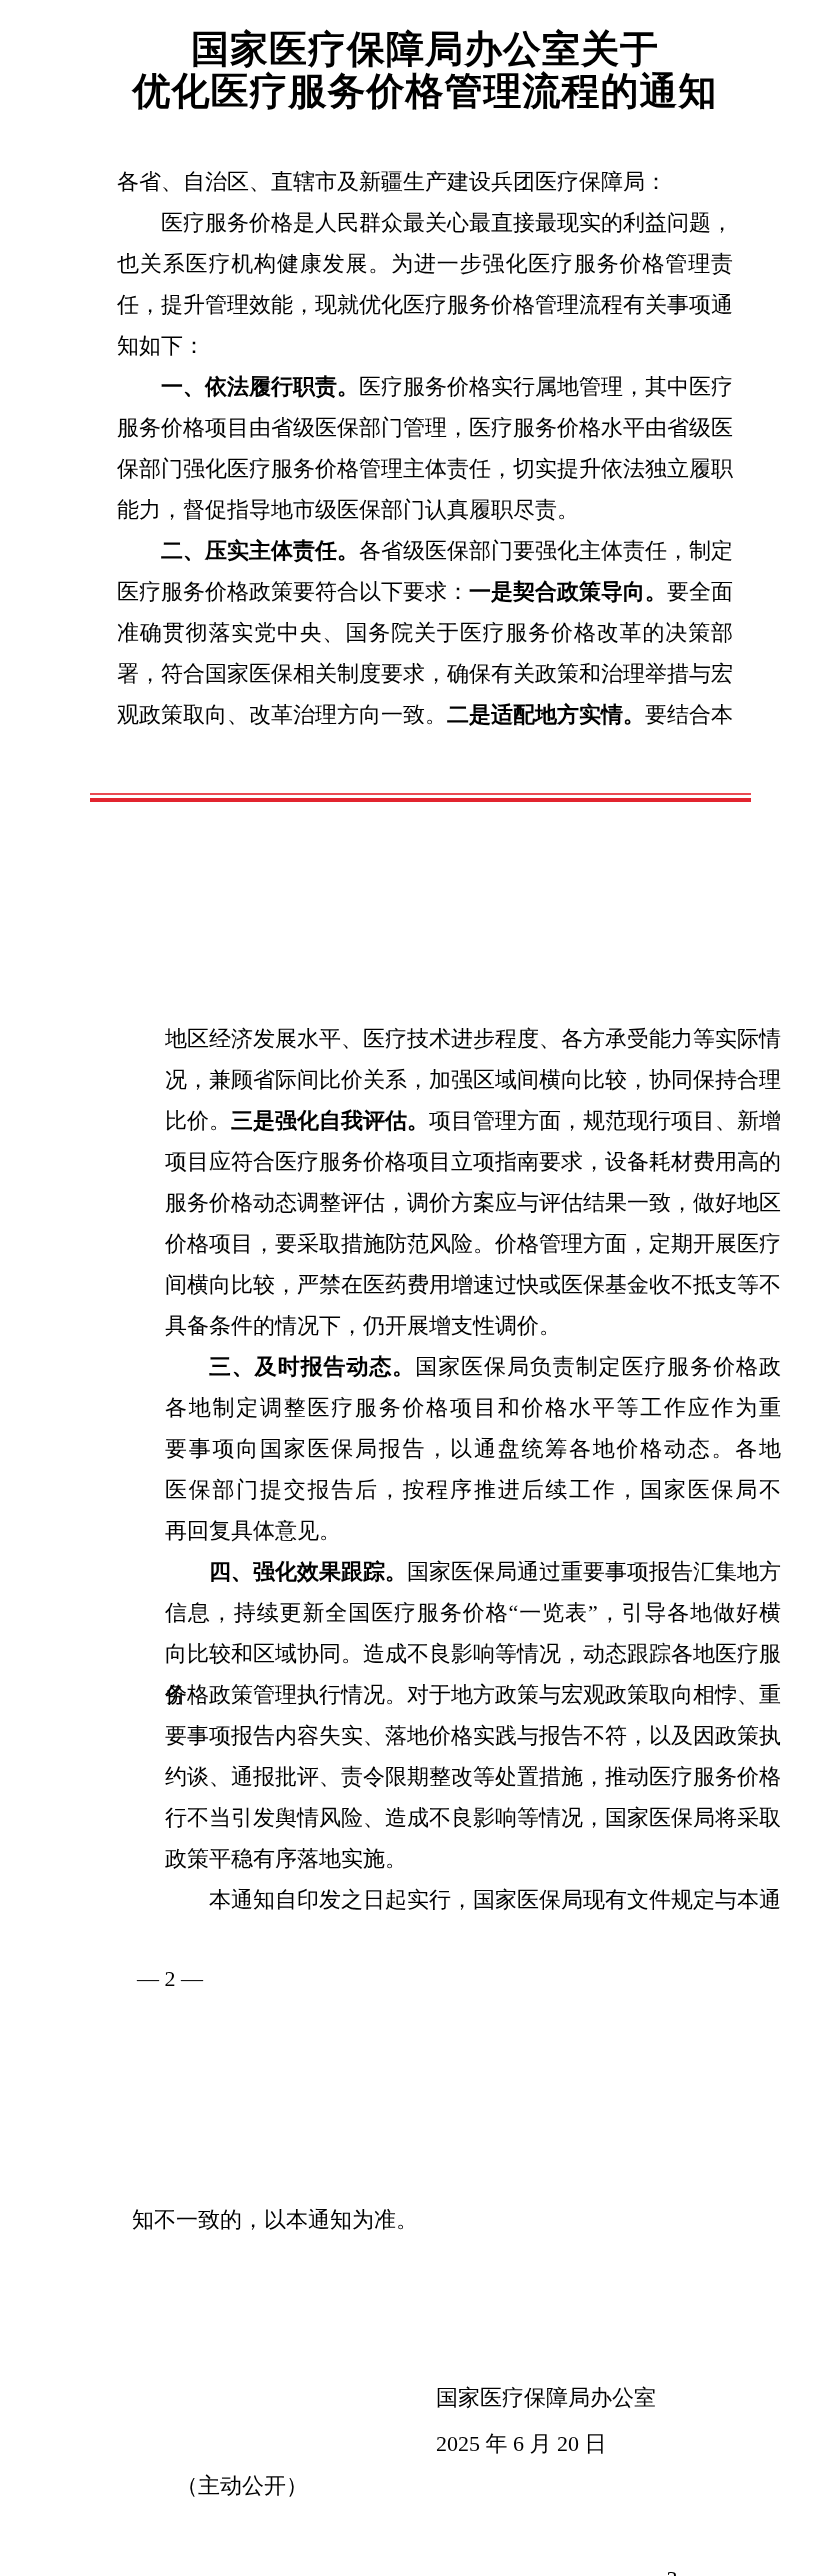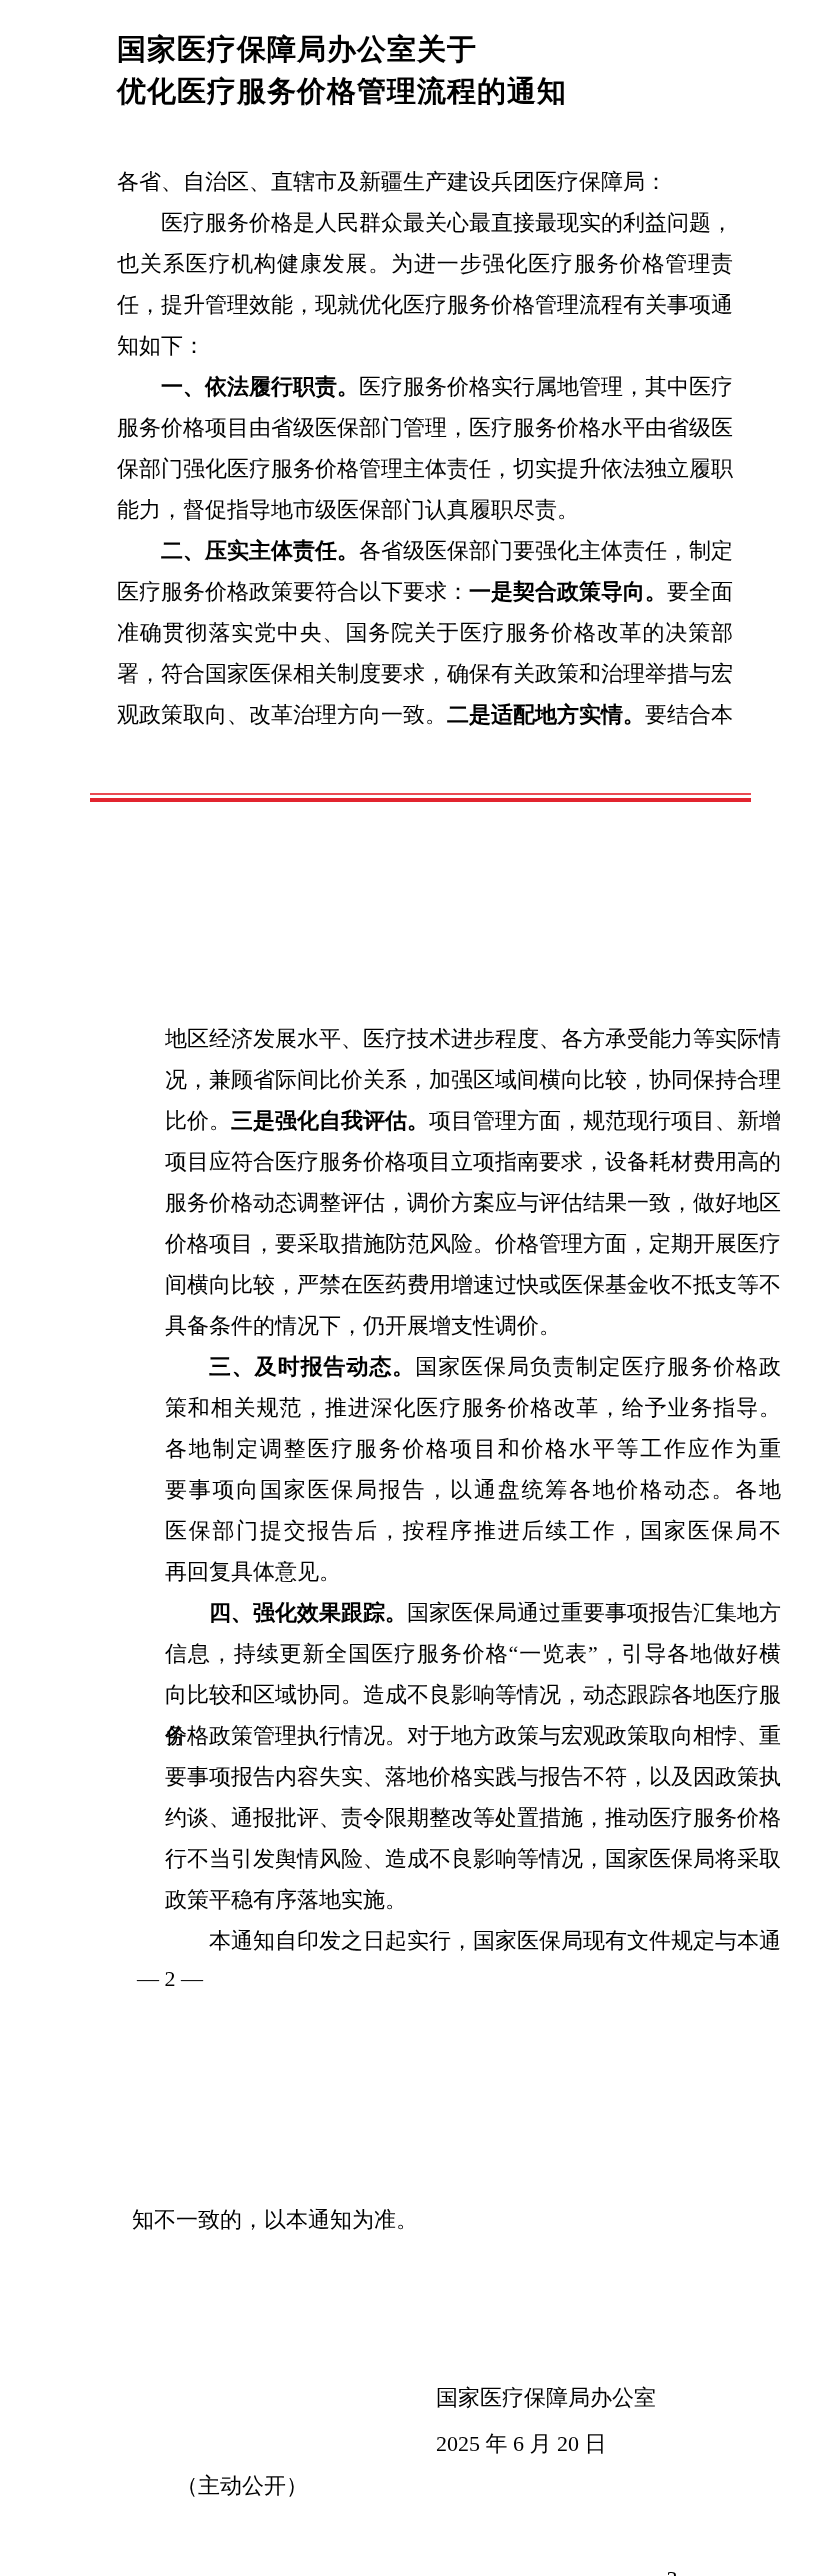--- a/index.html
+++ b/index.html
@@ -10,21 +10,22 @@
     background:#ffffff;
     color:#000000;
     font-family:"Liberation Serif","DejaVu Serif",serif;
     overflow:hidden;
   }
   .doc-title {
     position:absolute;
     top:28px;
     left:117px;
     width:616px;
-    font-size:29px;
+    text-align:center;
+    font-size:38px;
     line-height:42px;
     font-weight:700;
     letter-spacing:1px;
   }
   .page-body {
     position:absolute;
     left:117px;
     width:616px;
   }
   .tline {
@@ -105,21 +106,20 @@
   <div class="page-body" style="top: 1018px; margin-left: 48px;">
       <div class="tline just"><span>地区经济发展水平、医疗技术进步程度、各方承受能力等实际情</span></div>
       <div class="tline just"><span>况，兼顾省际间比价关系，加强区域间横向比较，协同保持合理</span></div>
       <div class="tline just"><span>比价。</span><span class="run-b">三是强化自我评估。</span><span>项目管理方面，规范现行项目、新增</span></div>
       <div class="tline just"><span>项目应符合医疗服务价格项目立项指南要求，设备耗材费用高的</span></div>
       <div class="tline just"><span>服务价格动态调整评估，调价方案应与评估结果一致，做好地区</span></div>
       <div class="tline just"><span>价格项目，要采取措施防范风险。价格管理方面，定期开展医疗</span></div>
       <div class="tline just"><span>间横向比较，严禁在医药费用增速过快或医保基金收不抵支等不</span></div>
       <div class="tline"><span>具备条件的情况下，仍开展增支性调价。</span></div>
       <div class="tline just ind"><span class="run-b">三、及时报告动态。</span><span>国家医保局负责制定医疗服务价格政</span></div>
-      <div class="tline just"><span>策和相关规范，推进深化医疗服务价格改革，给予业务指导。</span></div>
       <div class="tline just"><span>各地制定调整医疗服务价格项目和价格水平等工作应作为重</span></div>
       <div class="tline just"><span>要事项向国家医保局报告，以通盘统筹各地价格动态。各地</span></div>
       <div class="tline just"><span>医保部门提交报告后，按程序推进后续工作，国家医保局不</span></div>
       <div class="tline"><span>再回复具体意见。</span></div>
       <div class="tline just ind"><span class="run-b">四、强化效果跟踪。</span><span>国家医保局通过重要事项报告汇集地方</span></div>
       <div class="tline just"><span>信息，持续更新全国医疗服务价格“一览表”，引导各地做好横</span></div>
       <div class="tline just"><span>向比较和区域协同。造成不良影响等情况，动态跟踪各地医疗服务</span></div>
       <div class="tline just"><span>价格政策管理执行情况。对于地方政策与宏观政策取向相悖、重</span></div>
       <div class="tline just"><span>要事项报告内容失实、落地价格实践与报告不符，以及因政策执</span></div>
       <div class="tline just"><span>约谈、通报批评、责令限期整改等处置措施，推动医疗服务价格</span></div>

